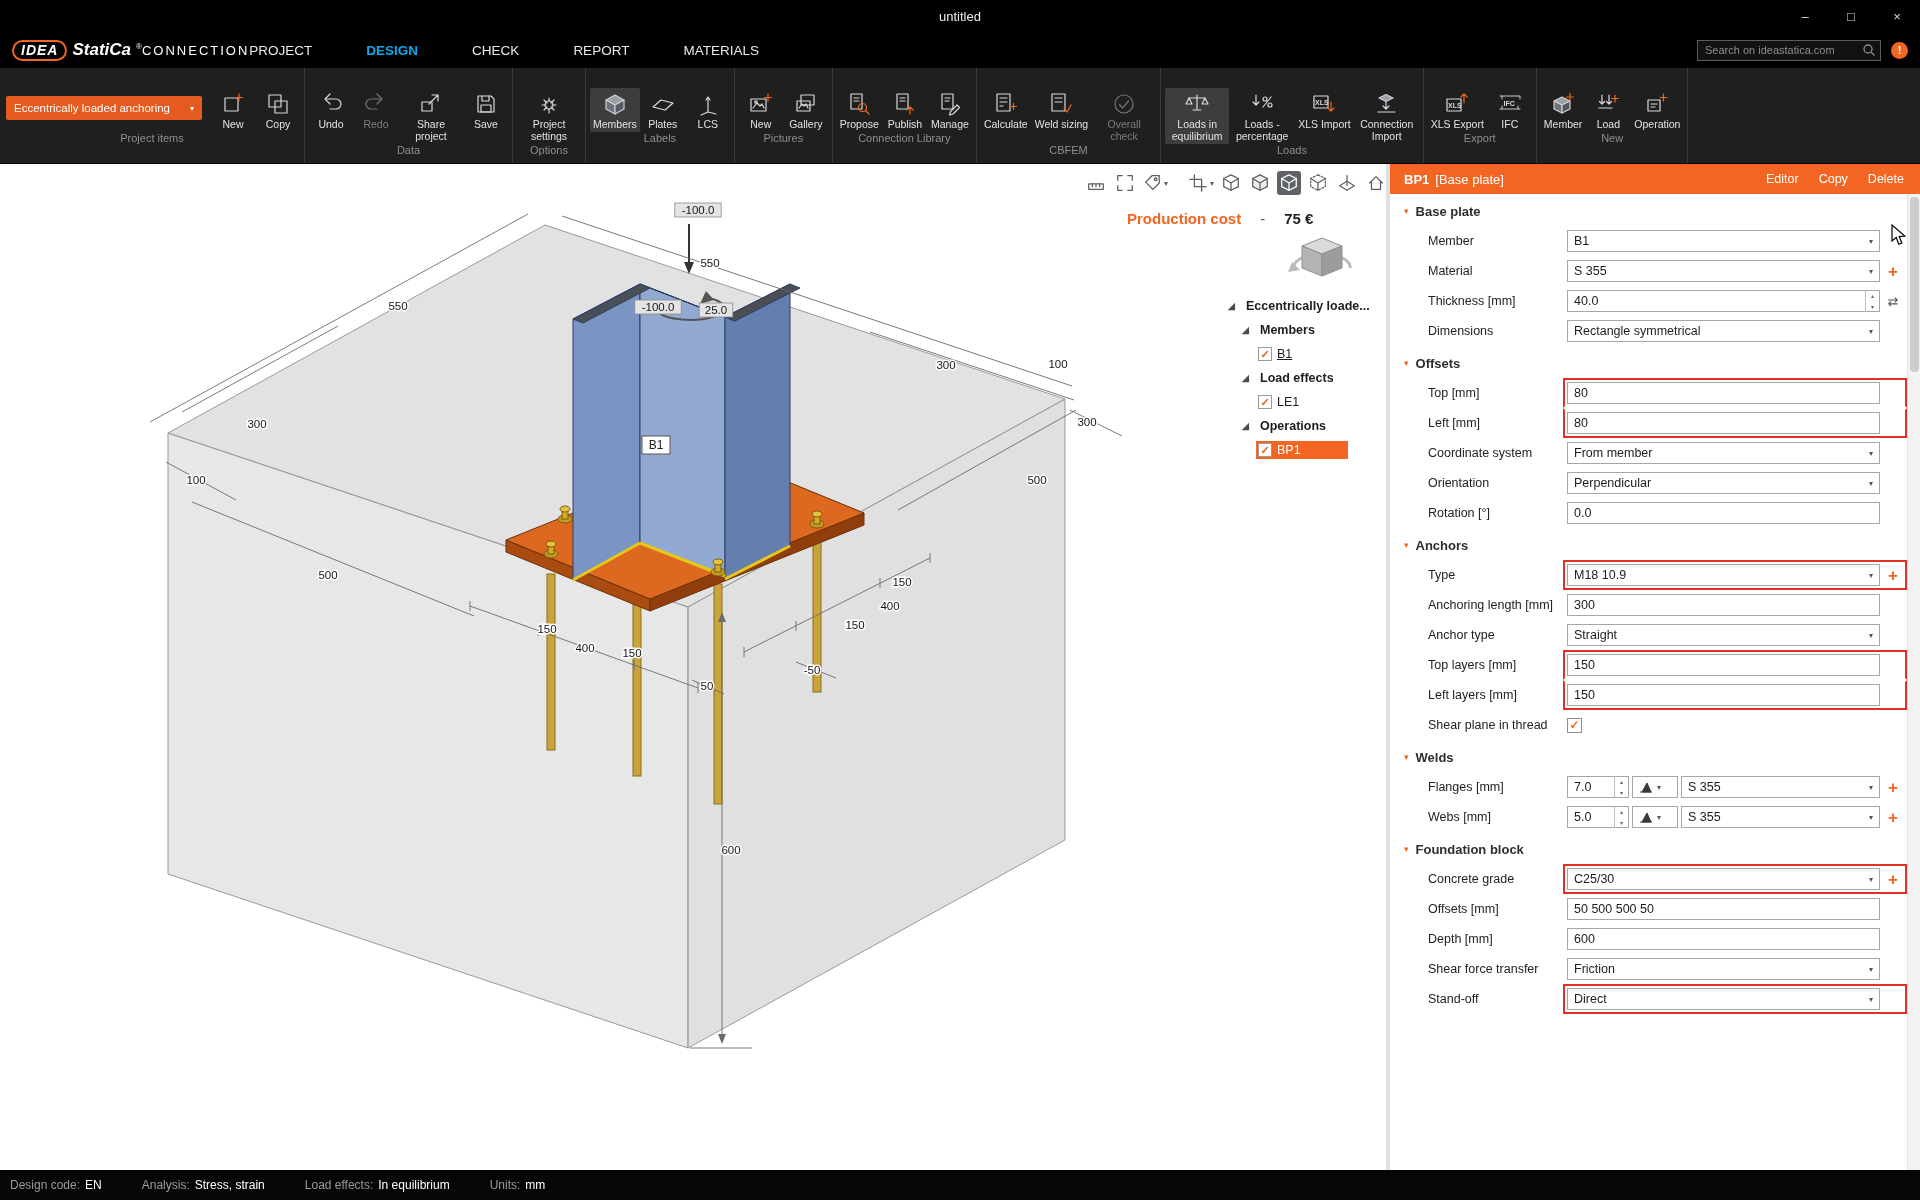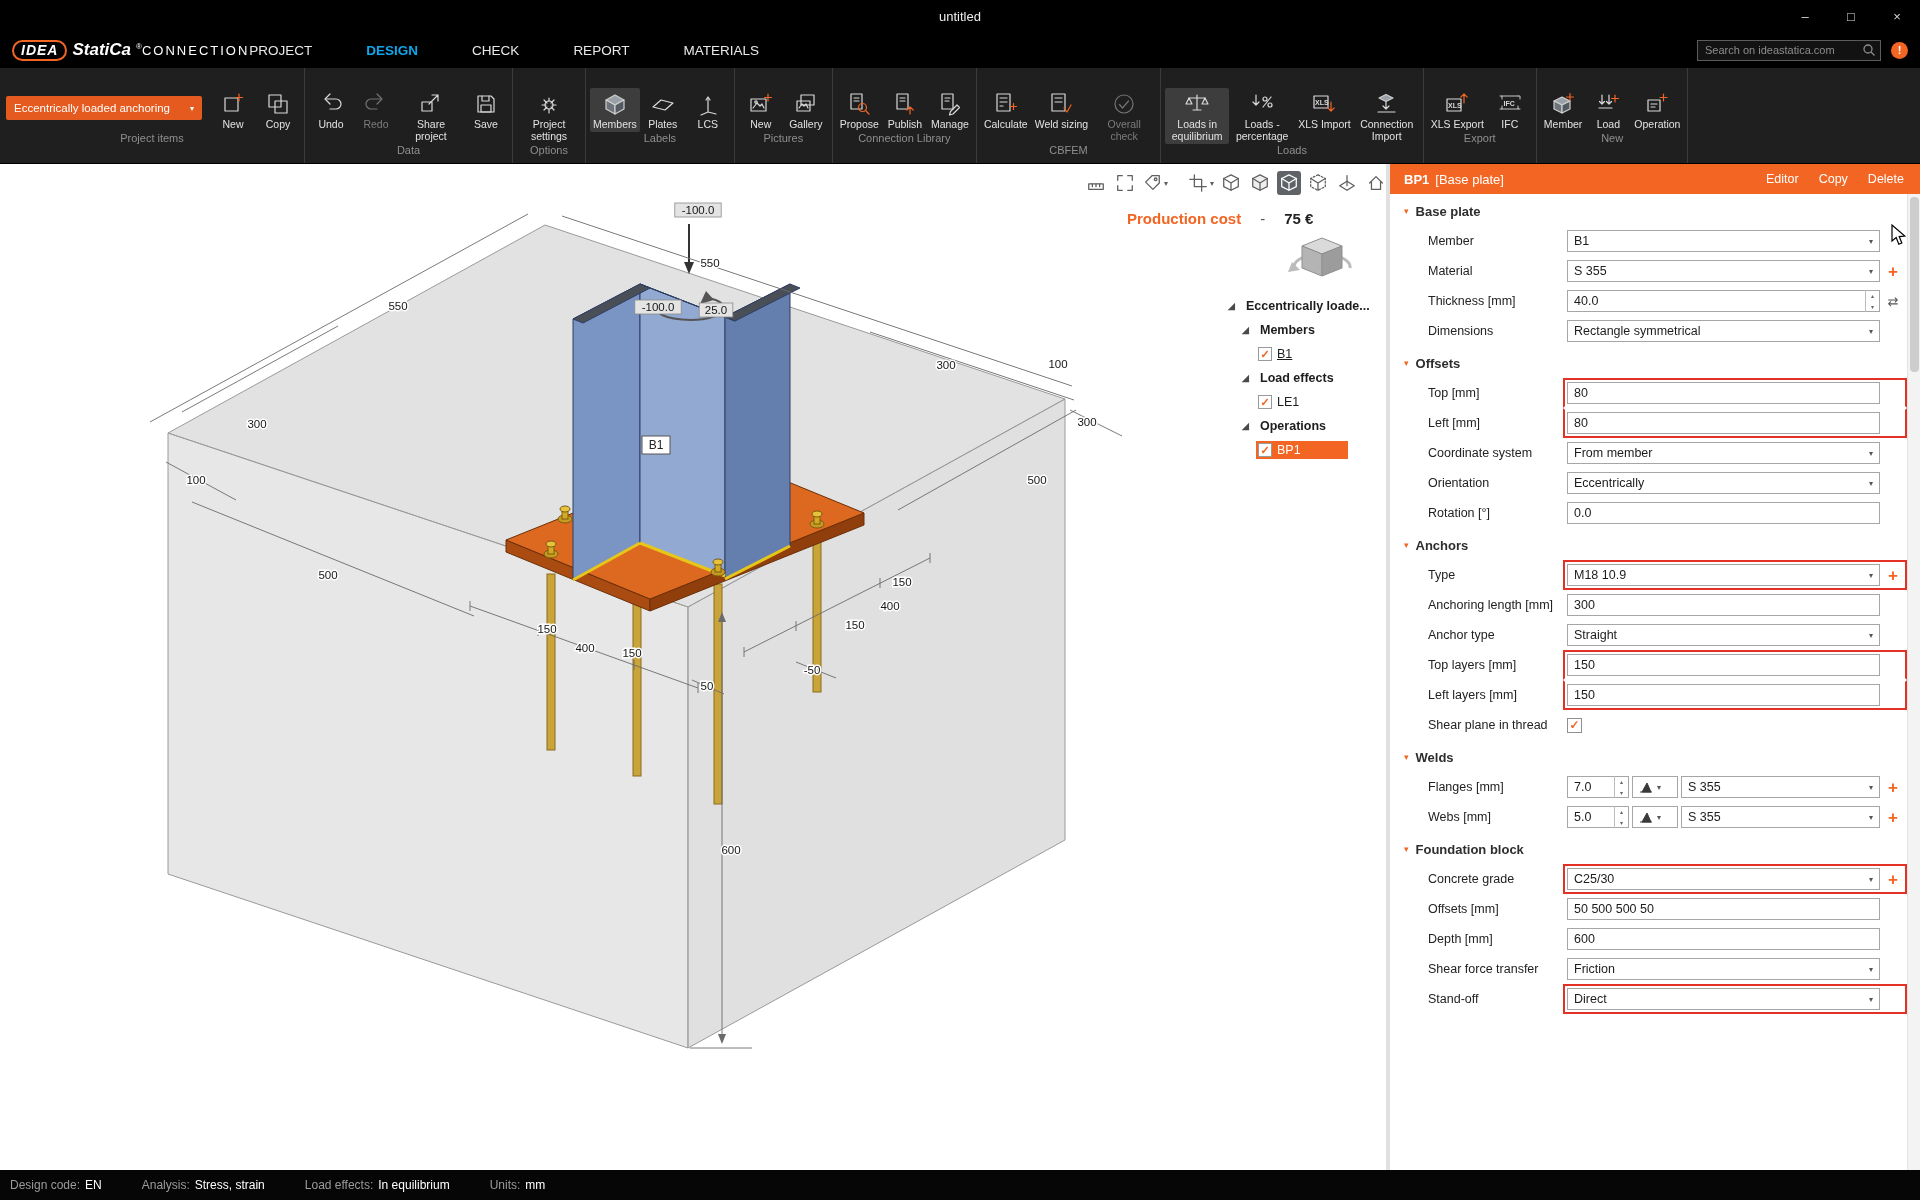--- a/index.html
+++ b/index.html
@@ -763,21 +763,21 @@
               <span class="cv">From member</span>
               <span class="dd">▾</span>
             </div>
             <span class="extras"></span>
           </div>
         </div>
         <div class="prow">
           <div class="plabel">Orientation</div>
           <div class="val">
             <div class="ctl sel">
-              <span class="cv">Eccentrically</span>
+              <span class="cv">Perpendicular</span>
               <span class="dd">▾</span>
             </div>
             <span class="extras"></span>
           </div>
         </div>
         <div class="prow">
           <div class="plabel">Rotation [°]</div>
           <div class="val">
             <div class="ctl">
               <span class="cv">0.0</span>

